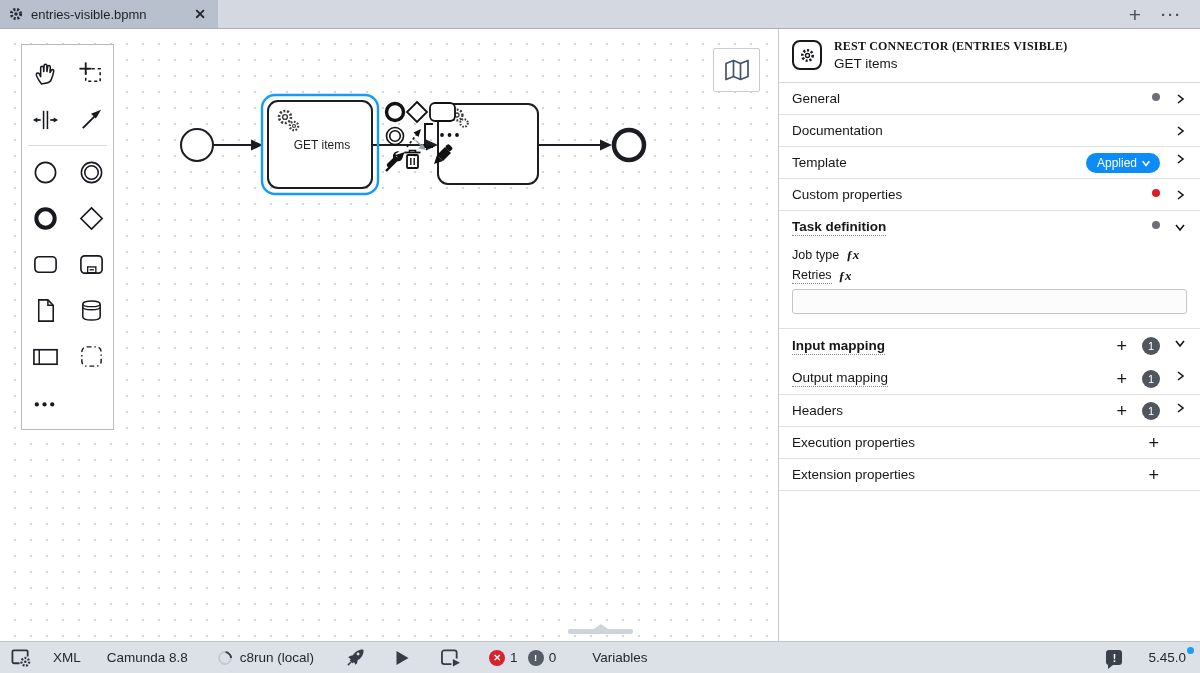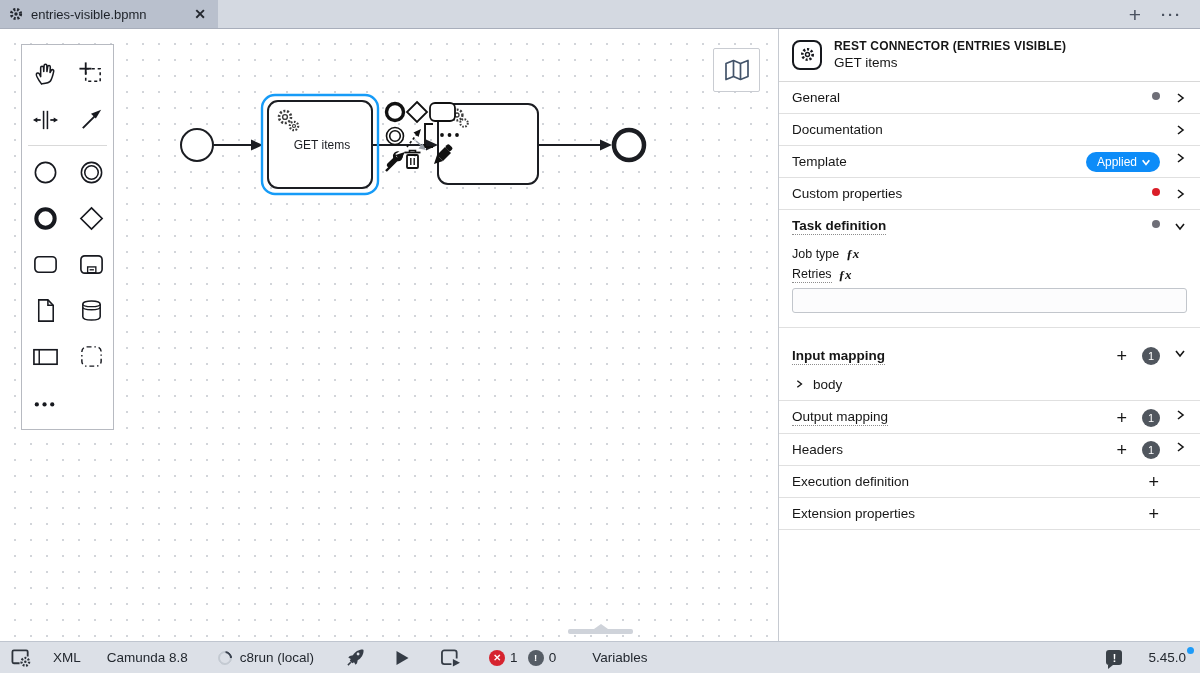--- a/index.html
+++ b/index.html
@@ -44,21 +44,21 @@
                    border-left:7px solid transparent; border-right:7px solid transparent;
                    border-bottom:5px solid #cfd3da; }
 
   
   .props { position:absolute; left:778px; right:0; top:0; bottom:0; background:#fff;
            border-left:1px solid #c6cad1; font-size:13px; overflow:hidden; }
   .props-header { display:flex; align-items:center; gap:12px; padding:10px 12px 11px 13px;
                   border-bottom:1px solid #d8d8d8; }
   .props-el-icon { width:30px; height:30px; border:2.2px solid #16181d; border-radius:8px;
                    display:flex; align-items:center; justify-content:center; }
-  .props-title { font-size:12px; font-weight:bold; letter-spacing:.2px; }
+  .props-title { font-size:12px; font-weight:bold; letter-spacing:.2px;font-family:Liberation Serif, serif; }
   .props-subtitle { font-size:13.5px; margin-top:2px; }
 
   .prow { height:32px; display:flex; align-items:center; padding:0 14px 0 13px;
           border-bottom:1px solid #e0e0e0; cursor:pointer; }
   .prow-label { font-size:13.5px; }
   .prow-controls { margin-left:auto; display:flex; align-items:flex-start; gap:14px; }
   .dotted { border-bottom:1px dotted #8d8d8d; padding-bottom:1px; }
   .bold { font-weight:bold; }
   .dot { width:8px; height:8px; border-radius:50%; background:#6f6f78; }
   .dot.red { background:#da1e28; }
@@ -394,36 +394,30 @@
           <span>Job type</span>
           <span class="fx">ƒx</span>
         </div>
         <div class="field-label">
           <span class="dotted">Retries</span>
           <span class="fx">ƒx</span>
         </div>
         <input class="tinput" style="margin-bottom: 0px;" type="text" value="">
       </div>
 
-      <div class="prow" style="border-bottom:none; margin-top:12px;">
+      <div class="prow" style="border-bottom:none; margin-top:1px;">
         <span class="prow-label bold dotted">Input mapping</span>
         <span class="prow-controls">
           <span class="plus-btn">+</span>
           <span class="count-badge">1</span>
           <svg class="chev" width="12" height="12" viewBox="0 0 12 12">
               <path d="M2 4 l4 5 4-5" fill="none" stroke="#161616" stroke-width="1.6"></path>
             </svg>
         </span>
       </div>
-      <div class="list-item">
-        <svg width="10" height="10" viewBox="0 0 12 12">
-            <path d="M4 2 l5 4 -5 4" fill="none" stroke="#161616" stroke-width="1.6"></path>
-          </svg>
-        <span class="prow-label">body</span>
-      </div>
 
       <div class="prow" style="margin-top:1px;">
         <span class="prow-label dotted">Output mapping</span>
         <span class="prow-controls">
           <span class="plus-btn">+</span>
           <span class="count-badge">1</span>
           <svg class="chev" width="12" height="12" viewBox="0 0 12 12">
               <path d="M4 2 l5 4 -5 4" fill="none" stroke="#161616" stroke-width="1.6"></path>
             </svg>
         </span>
@@ -434,21 +428,21 @@
         <span class="prow-controls">
           <span class="plus-btn">+</span>
           <span class="count-badge">1</span>
           <svg class="chev" width="12" height="12" viewBox="0 0 12 12">
               <path d="M4 2 l5 4 -5 4" fill="none" stroke="#161616" stroke-width="1.6"></path>
             </svg>
         </span>
       </div>
 
       <div class="prow">
-        <span class="prow-label">Execution definition</span>
+        <span class="prow-label">Execution properties</span>
         <span class="prow-controls" style="padding-right:26px;">
           <span class="plus-btn">+</span>
         </span>
       </div>
 
       <div class="prow">
         <span class="prow-label">Extension properties</span>
         <span class="prow-controls" style="padding-right:26px;">
           <span class="plus-btn">+</span>
         </span>

